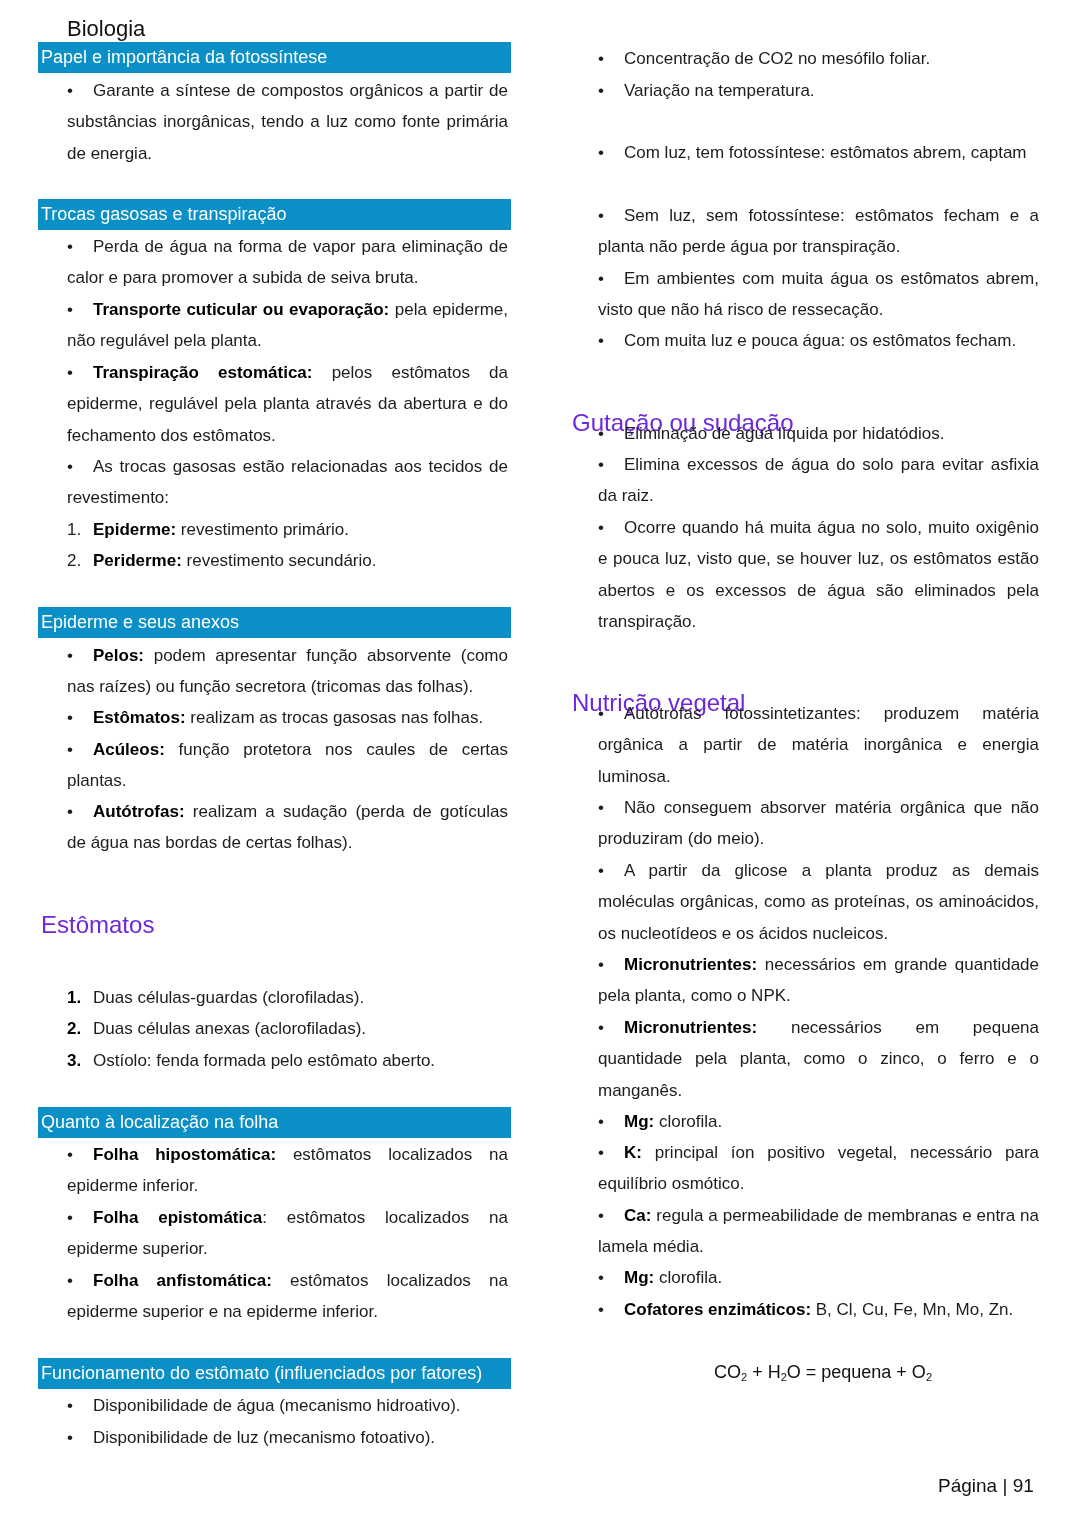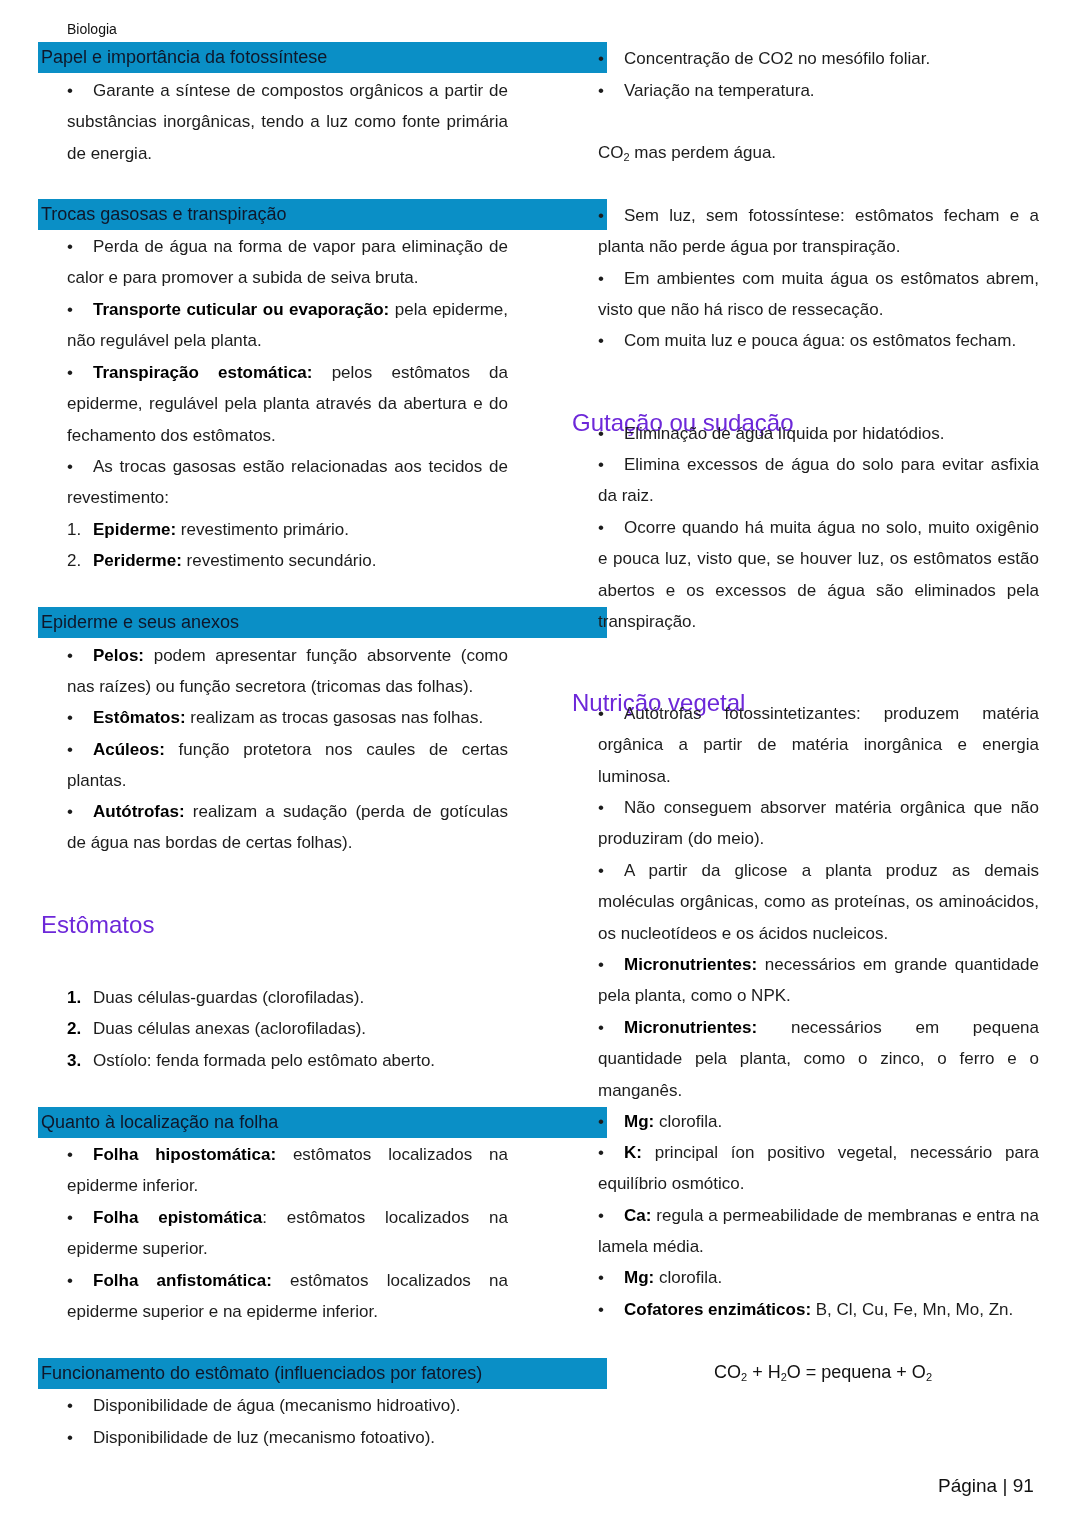--- a/index.html
+++ b/index.html
@@ -3,29 +3,29 @@
   <meta charset="utf-8">
   <style>
     html, body { margin: 0; padding: 0; background: #ffffff; }
     body {
       width: 1080px; height: 1527px; position: relative; overflow: hidden;
       font-family: "Liberation Sans", "DejaVu Sans", sans-serif;
       color: #1a1a1a;
     }
     .page-header {
       position: absolute; left: 67px; top: 16px;
-      font-size: 14px; color: #111; line-height: 26px;
+      font-size: 22px; color: #111; line-height: 26px;
     }
     .col { position: absolute; top: 0; }
     .col-left { left: 38px; width: 473px; }
     .col-right { left: 572px; width: 470px; }
 
     .bar {
-      position: absolute; left: 0; width: 569px; height: 31px;
-      background: #0a8fc6; color: #0f172a;
+      position: absolute; left: 0; width: 473px; height: 31px;
+      background: #0a8fc6; color: #ffffff;
       font-size: 18px; line-height: 31px; padding-left: 3px; box-sizing: border-box;
       white-space: nowrap; overflow: hidden;
     }
     .heading {
       position: absolute; font-size: 24px; color: #6d28d9; line-height: 30px; margin-top: 29px;
     }
     .para {
       position: absolute; font-size: 17px; line-height: 31.4px;
       text-align: justify; color: #1c1c1c;
     }
@@ -124,21 +124,21 @@
 
 <div class="col col-right">
   <div class="para" style="top:43px">
     <span class="bul">•</span><span>Concentração de CO2 no mesófilo foliar.</span>
   </div>
   <div class="para" style="top:75px">
     <span class="bul">•</span><span>Variação na temperatura.</span>
   </div>
 
   <div class="para" style="top:137px">
-    <span class="line"><span>CO</span><sub>2</sub><span> mas perdem água.</span></span>
+    <span class="line"><span class="bul">•</span><span>Com luz, tem fotossíntese: estômatos abrem, captam</span></span>
   </div>
   <div class="para" style="top:200px">
     <span class="bul">•</span><span>Sem luz, sem fotossíntese: estômatos fecham e a planta não perde água por transpiração.</span>
   </div>
   <div class="para" style="top:263px">
     <span class="bul">•</span><span>Em ambientes com muita água os estômatos abrem, visto que não há risco de ressecação.</span>
   </div>
   <div class="para" style="top:325px">
     <span class="bul">•</span><span>Com muita luz e pouca água: os estômatos fecham.</span>
   </div>

